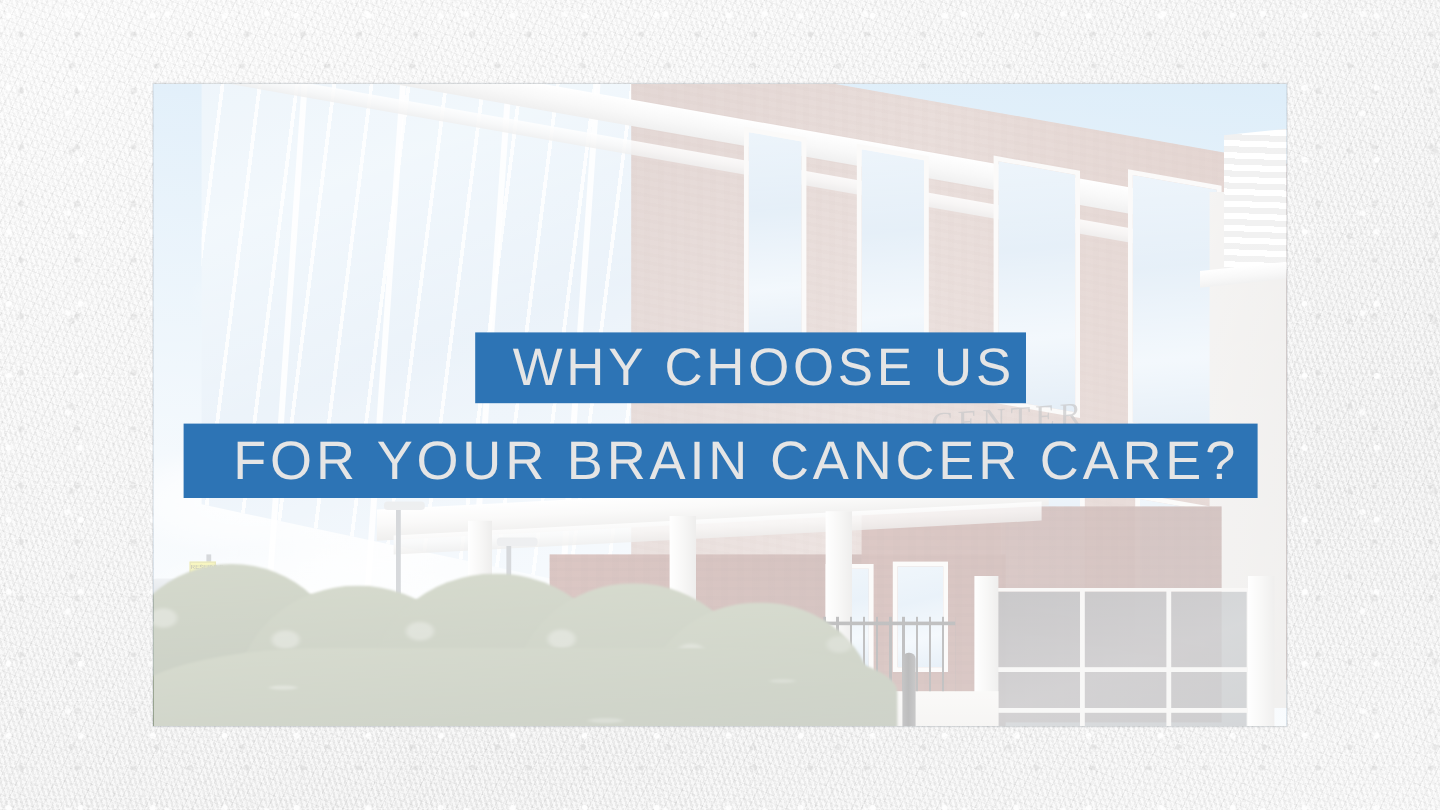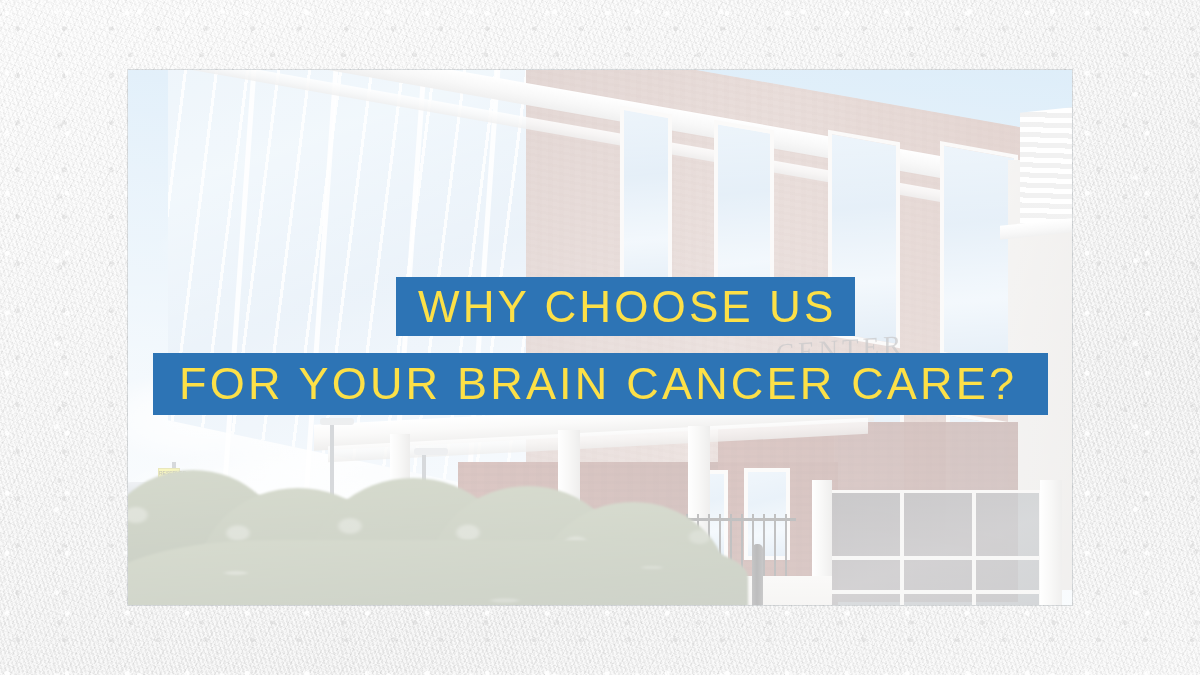--- a/index.html
+++ b/index.html
@@ -199,24 +199,25 @@
     pointer-events:none;
   }
 
   
   .band {
     position:absolute;
     display:flex;
     align-items:center;
     z-index:6;
     background:#2d74b5;
-    color:#fde047;
+    color:#e5e5e5;
     white-space:nowrap;
     font-family:"Liberation Sans", sans-serif;
     font-weight:400;
+    justify-content:center;
   }
   #band-top {
     left:396px; top:277px;
     width:459px; height:59px;
     padding-left:22px;
     font-size:44px;
     letter-spacing:3.1px;
   }
   #band-bottom {
     left:153px; top:353px;

